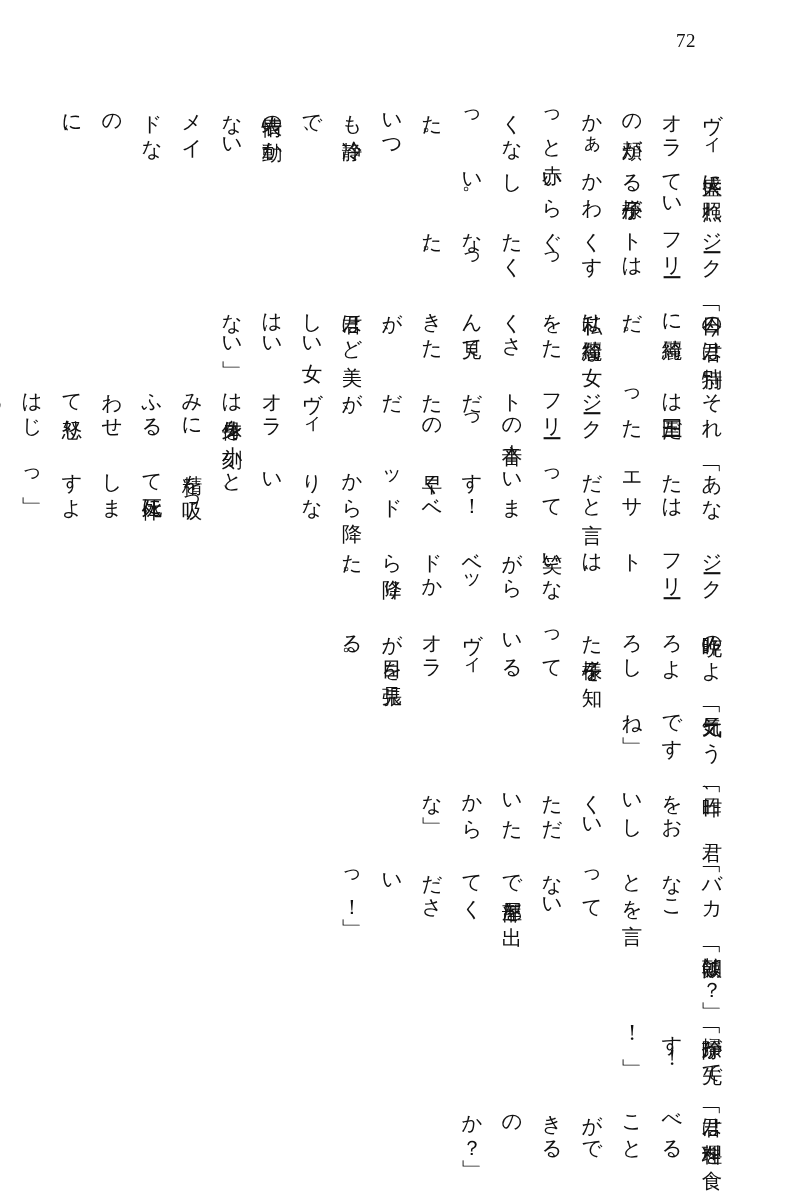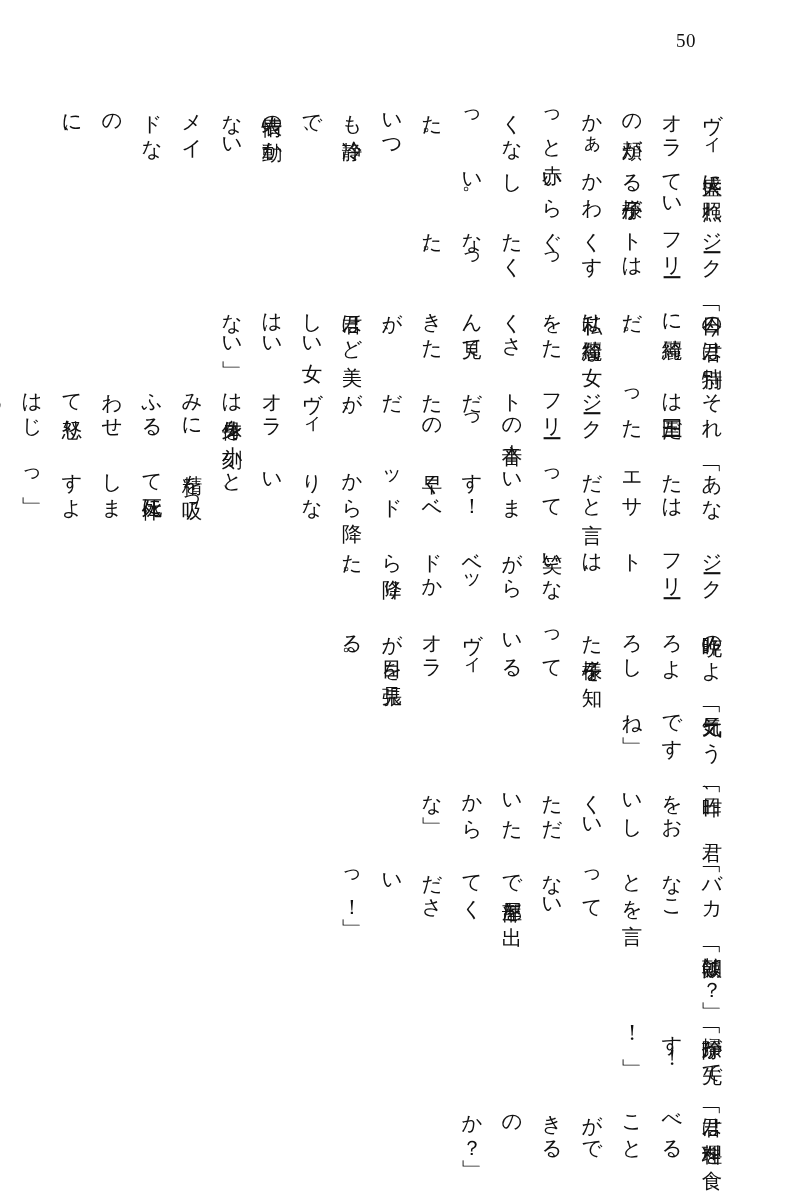--- a/index.html
+++ b/index.html
@@ -66,21 +66,21 @@
   }
   .indent {
     padding-top: 21px;
   }
 </style>
 </head>
 <body>
 
 <div id="page">
 
-  <div id="page-number">50</div>
+  <div id="page-number">72</div>
 
   <div id="body-text">
     <p class="para">ヴィオラの頬がかぁっと赤くなった。　いつも冷静で、　表情の動かないメイドなのに、</p>
     <p class="para">盛大に照れている様子がかわいらしい。</p>
     <p class="para">ジークフリートはくすぐったくなった。</p>
     <p class="para indent">「今日の君は特別に綺麗だ。　私は綺麗な女をたくさん見てきたが、　君ほど美しい女はいない」</p>
     <p class="para indent">それは国王だったジークフリートの本音だったのだが、　ヴィオラは身体を小刻みにふるわせて怒りはじめた。　からかわれていると思っているのだろう。</p>
     <p class="para indent">「あなたはエサだと言っています！　早くベッドから降りないと、　精を吸って死体にしますよっ」</p>
     <p class="para indent">ジークフリートは、　笑いながらベッドから降りた。</p>
     <p class="para indent">昨晩のよろよろした様子を知っているヴィオラが目を見張る。</p>

